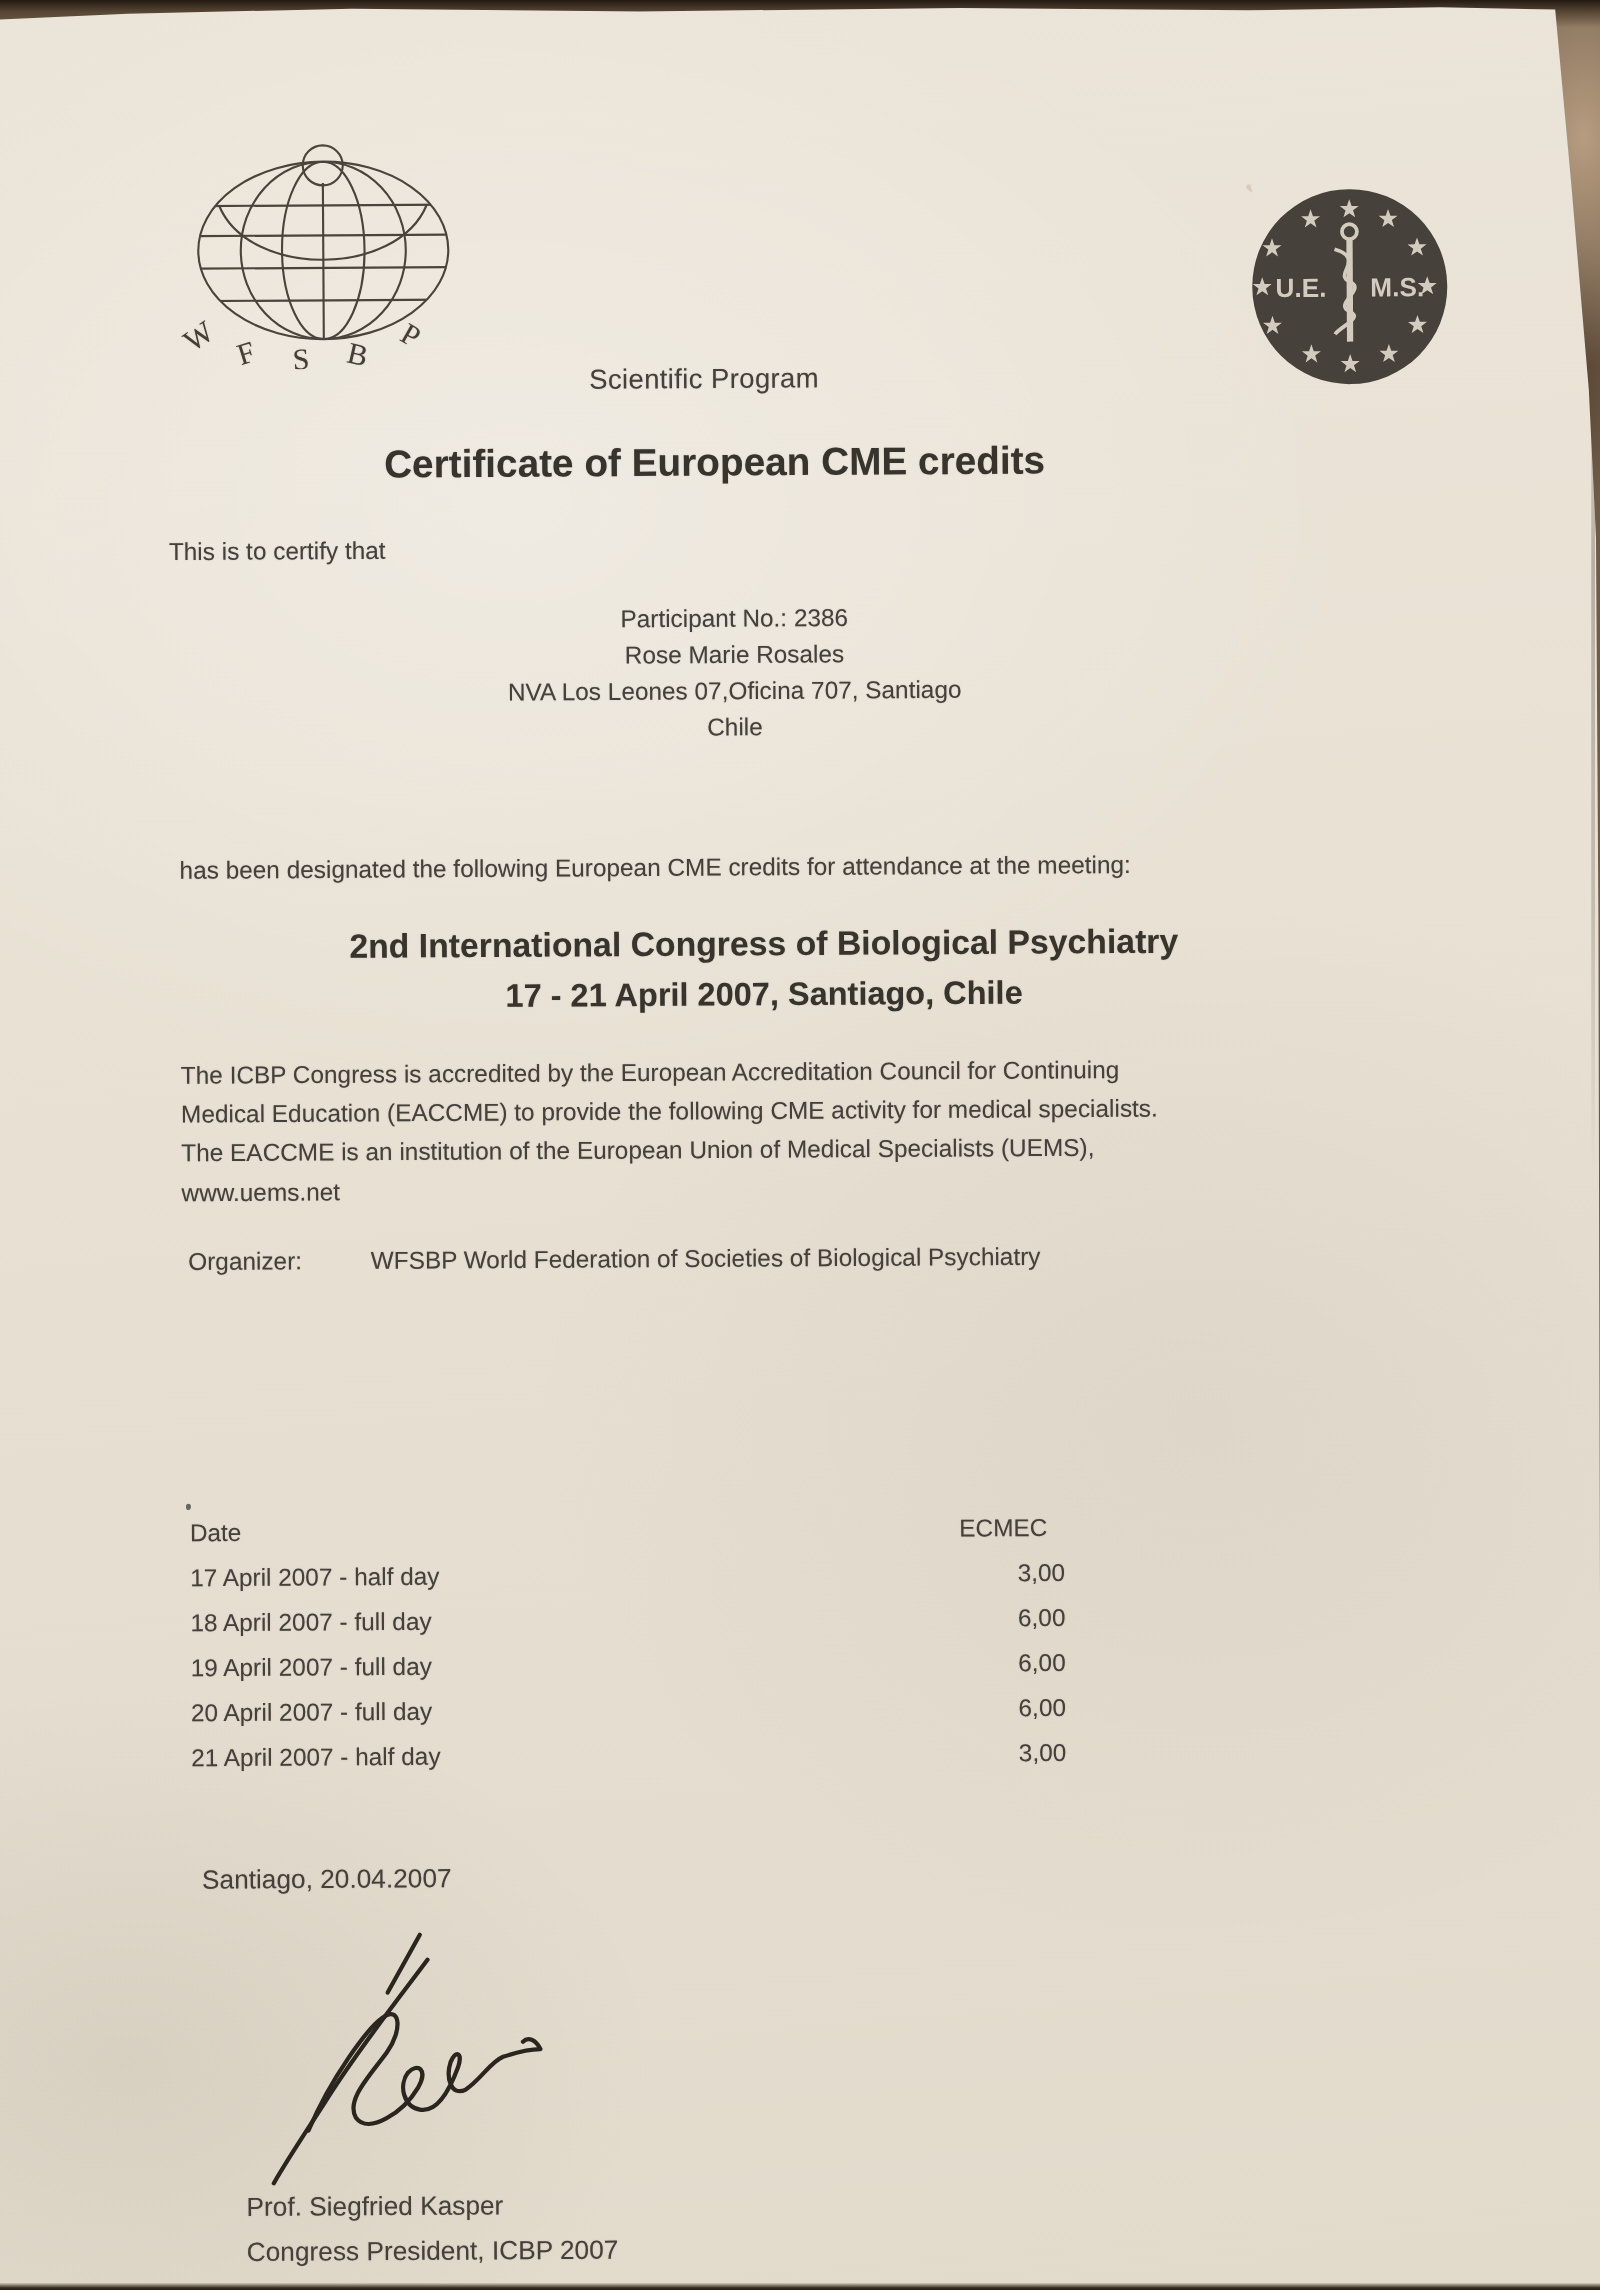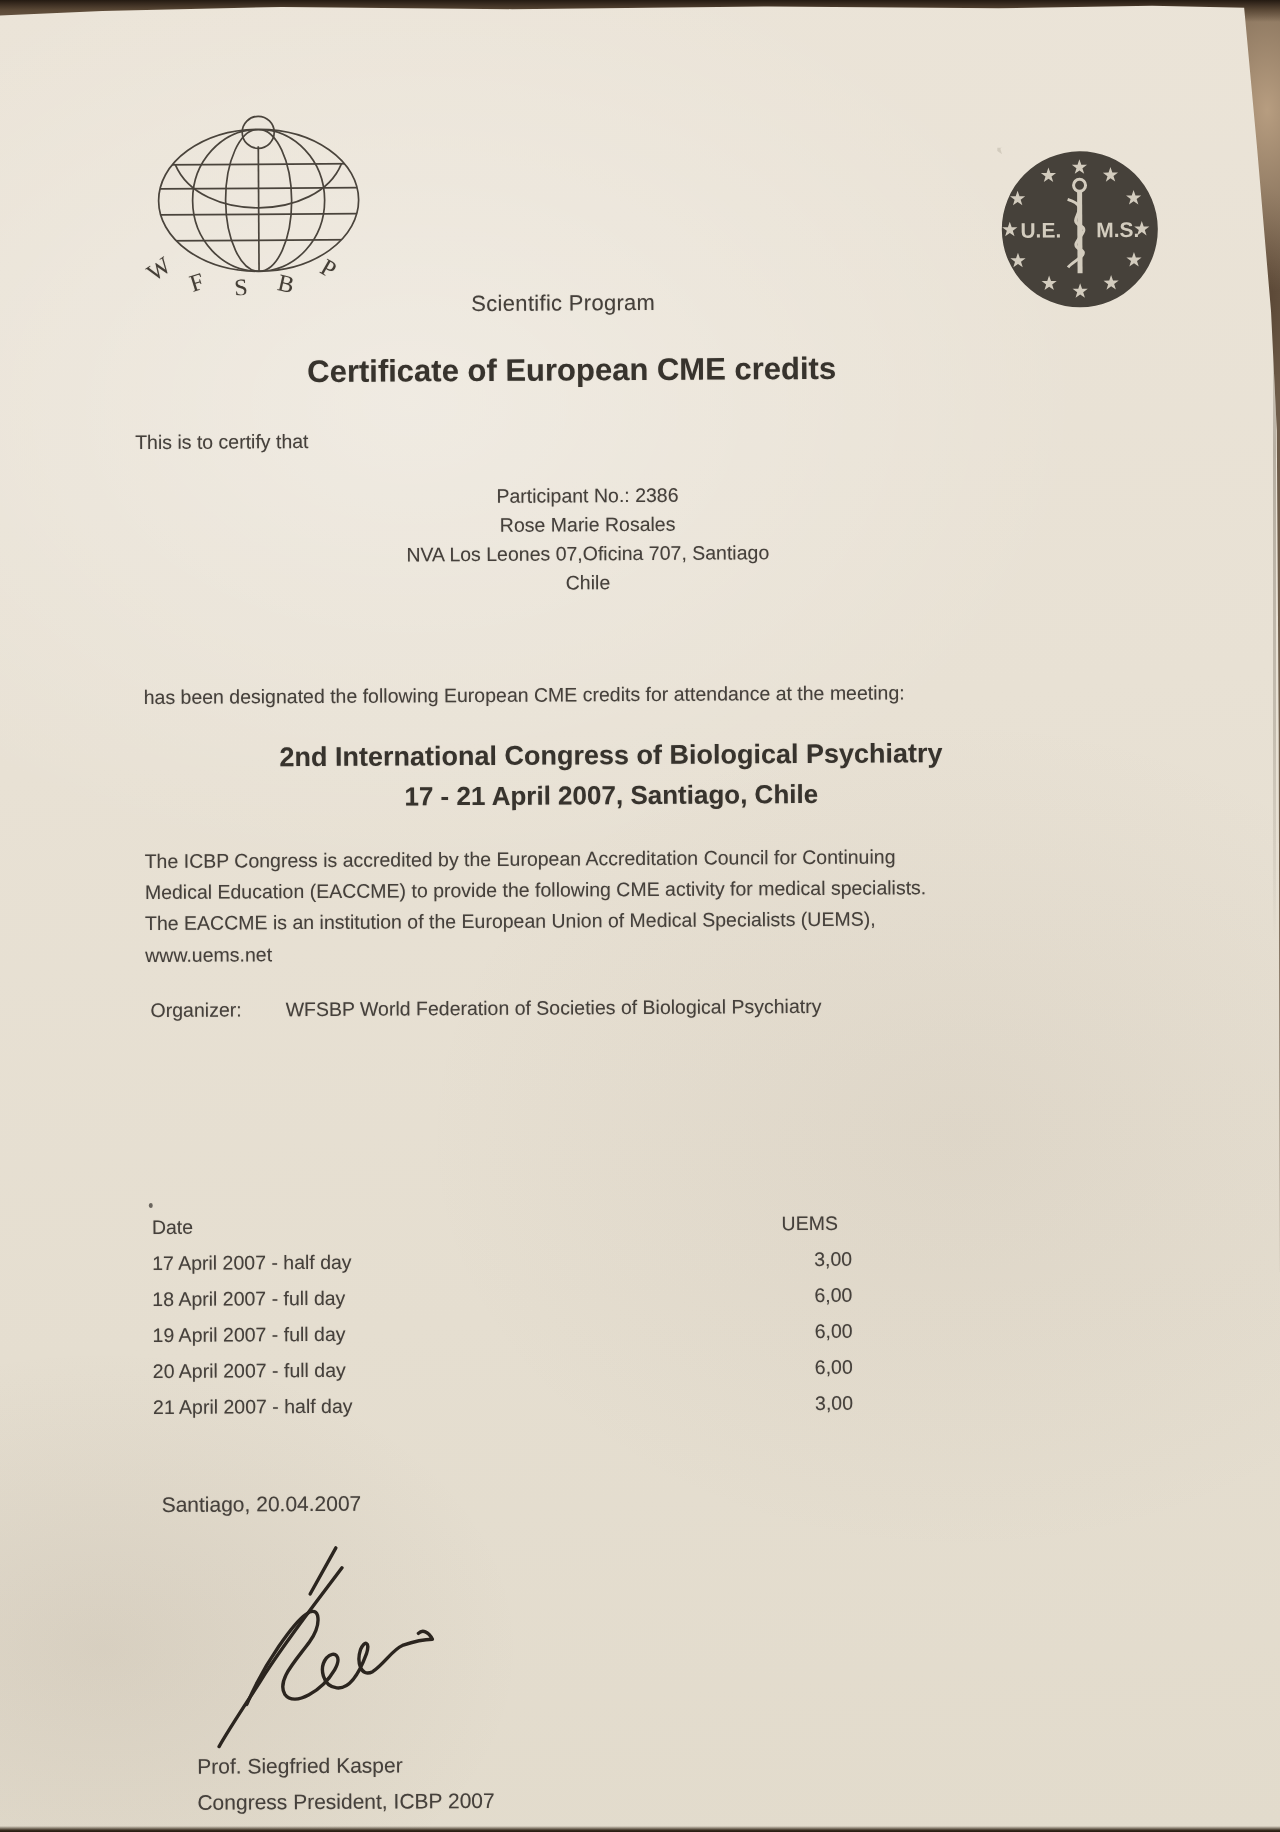--- a/index.html
+++ b/index.html
@@ -44,21 +44,21 @@
   .centered{text-align:center;}
   .program-label{top:290px;left:0;width:1134px;font-size:22px;letter-spacing:0.3px;}
   .main-title{top:352px;left:0;width:1150px;font-size:31px;font-weight:bold;color:#37332d;}
   .certify-line{top:428px;left:138px;font-size:19.5px;}
   .participant{top:481px;left:0;width:1180px;font-size:19.5px;line-height:29px;}
   .designation{top:683px;left:145px;font-size:19.5px;}
   .congress{top:735px;left:0;width:1224px;font-size:27px;font-weight:bold;color:#37332d;line-height:40px;}
   .congress .sub{font-size:26px;}
   .paragraph{top:843px;left:145px;width:900px;font-size:19.5px;line-height:31.2px;}
   .organizer{top:996px;left:150px;font-size:19.5px;}
-  .organizer .org-label{display:inline-block;margin-right:44px;}
+  .organizer .org-label{display:inline-block;margin-right:55px;}
   .credits-table{top:1206px;left:150px;width:700px;font-size:19.5px;}
   .t-row{display:flex;height:36px;align-items:center;}
   .t-cell.date{width:550px;}
   .t-cell.val{width:150px;text-align:right;}
   .t-header .t-cell.val{padding-right:14px;width:136px;}
   .stray-mark{top:1200px;left:147px;width:4px;height:5px;border-radius:50%;background:#55504a;opacity:0.85;}
   .place-date{top:1490px;left:158px;font-size:21px;}
   .signer-name{top:1752px;left:192px;font-size:21px;}
   .signer-title{top:1788px;left:192px;font-size:21px;}
   .wfsbp-logo{top:108px;left:138px;}
@@ -155,21 +155,21 @@
 
     <div class="abs organizer">
       <span class="org-label">Organizer:</span><span>WFSBP World Federation of Societies of Biological Psychiatry</span>
     </div>
 
     <div class="abs stray-mark"></div>
 
     <div class="abs credits-table">
       <div class="t-row t-header">
         <div class="t-cell date">Date</div>
-        <div class="t-cell val">UEMS</div>
+        <div class="t-cell val">ECMEC</div>
       </div>
       <div class="t-row">
         <div class="t-cell date">17 April 2007 - half day</div>
         <div class="t-cell val">3,00</div>
       </div>
       <div class="t-row">
         <div class="t-cell date">18 April 2007 - full day</div>
         <div class="t-cell val">6,00</div>
       </div>
       <div class="t-row">

